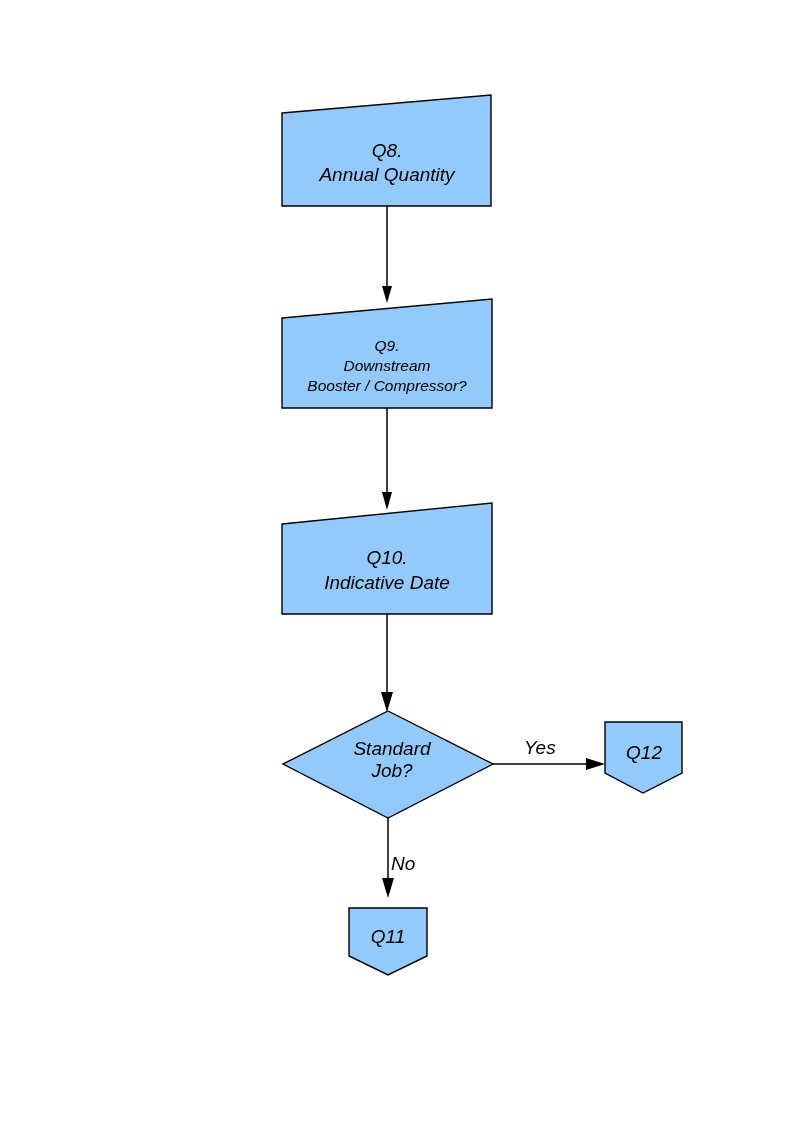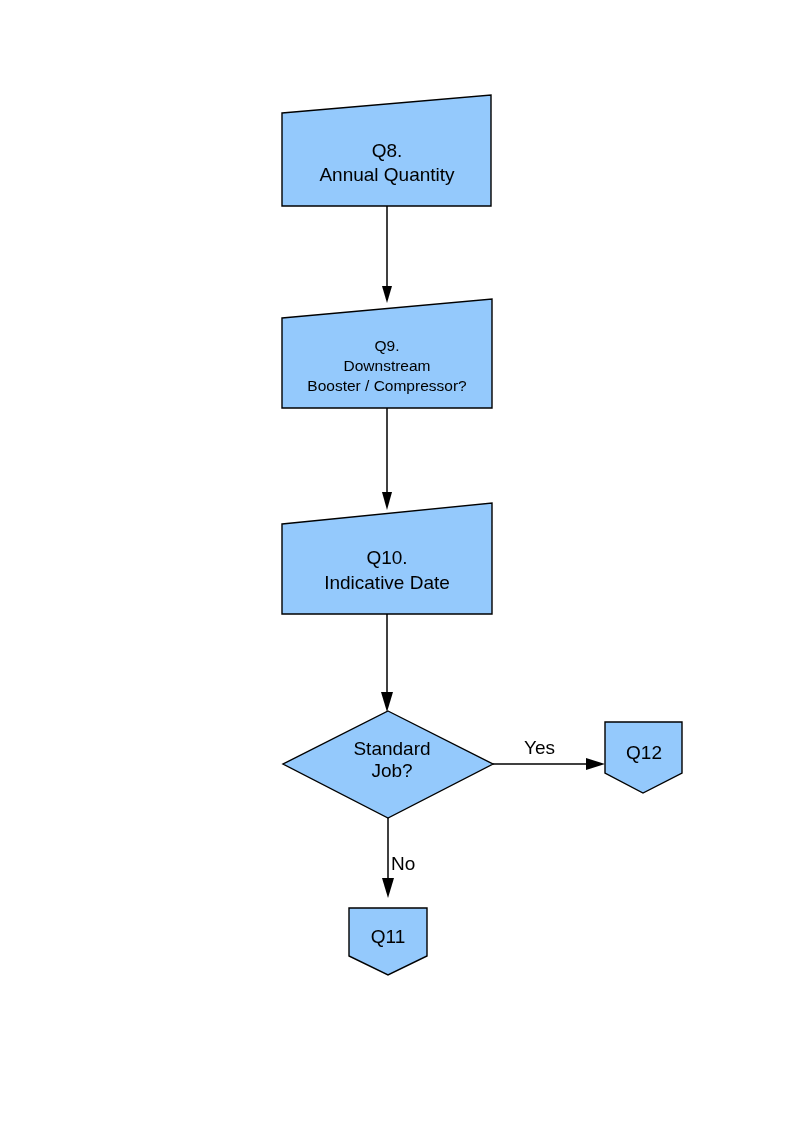--- a/index.html
+++ b/index.html
@@ -10,20 +10,21 @@
   body {
     width: 794px;
     height: 1123px;
     font-family: "Liberation Sans", sans-serif;
     overflow: hidden;
   }
   #flow-canvas {
     position: relative;
     width: 666px;
     height: 1123px;
+    font-style: italic;
   }
   svg.diagram {
     position: absolute;
     left: 0;
     top: 0;
     width: 794px;
     height: 1123px;
   }
   .shape-fill {
     fill: #94c9fc;

